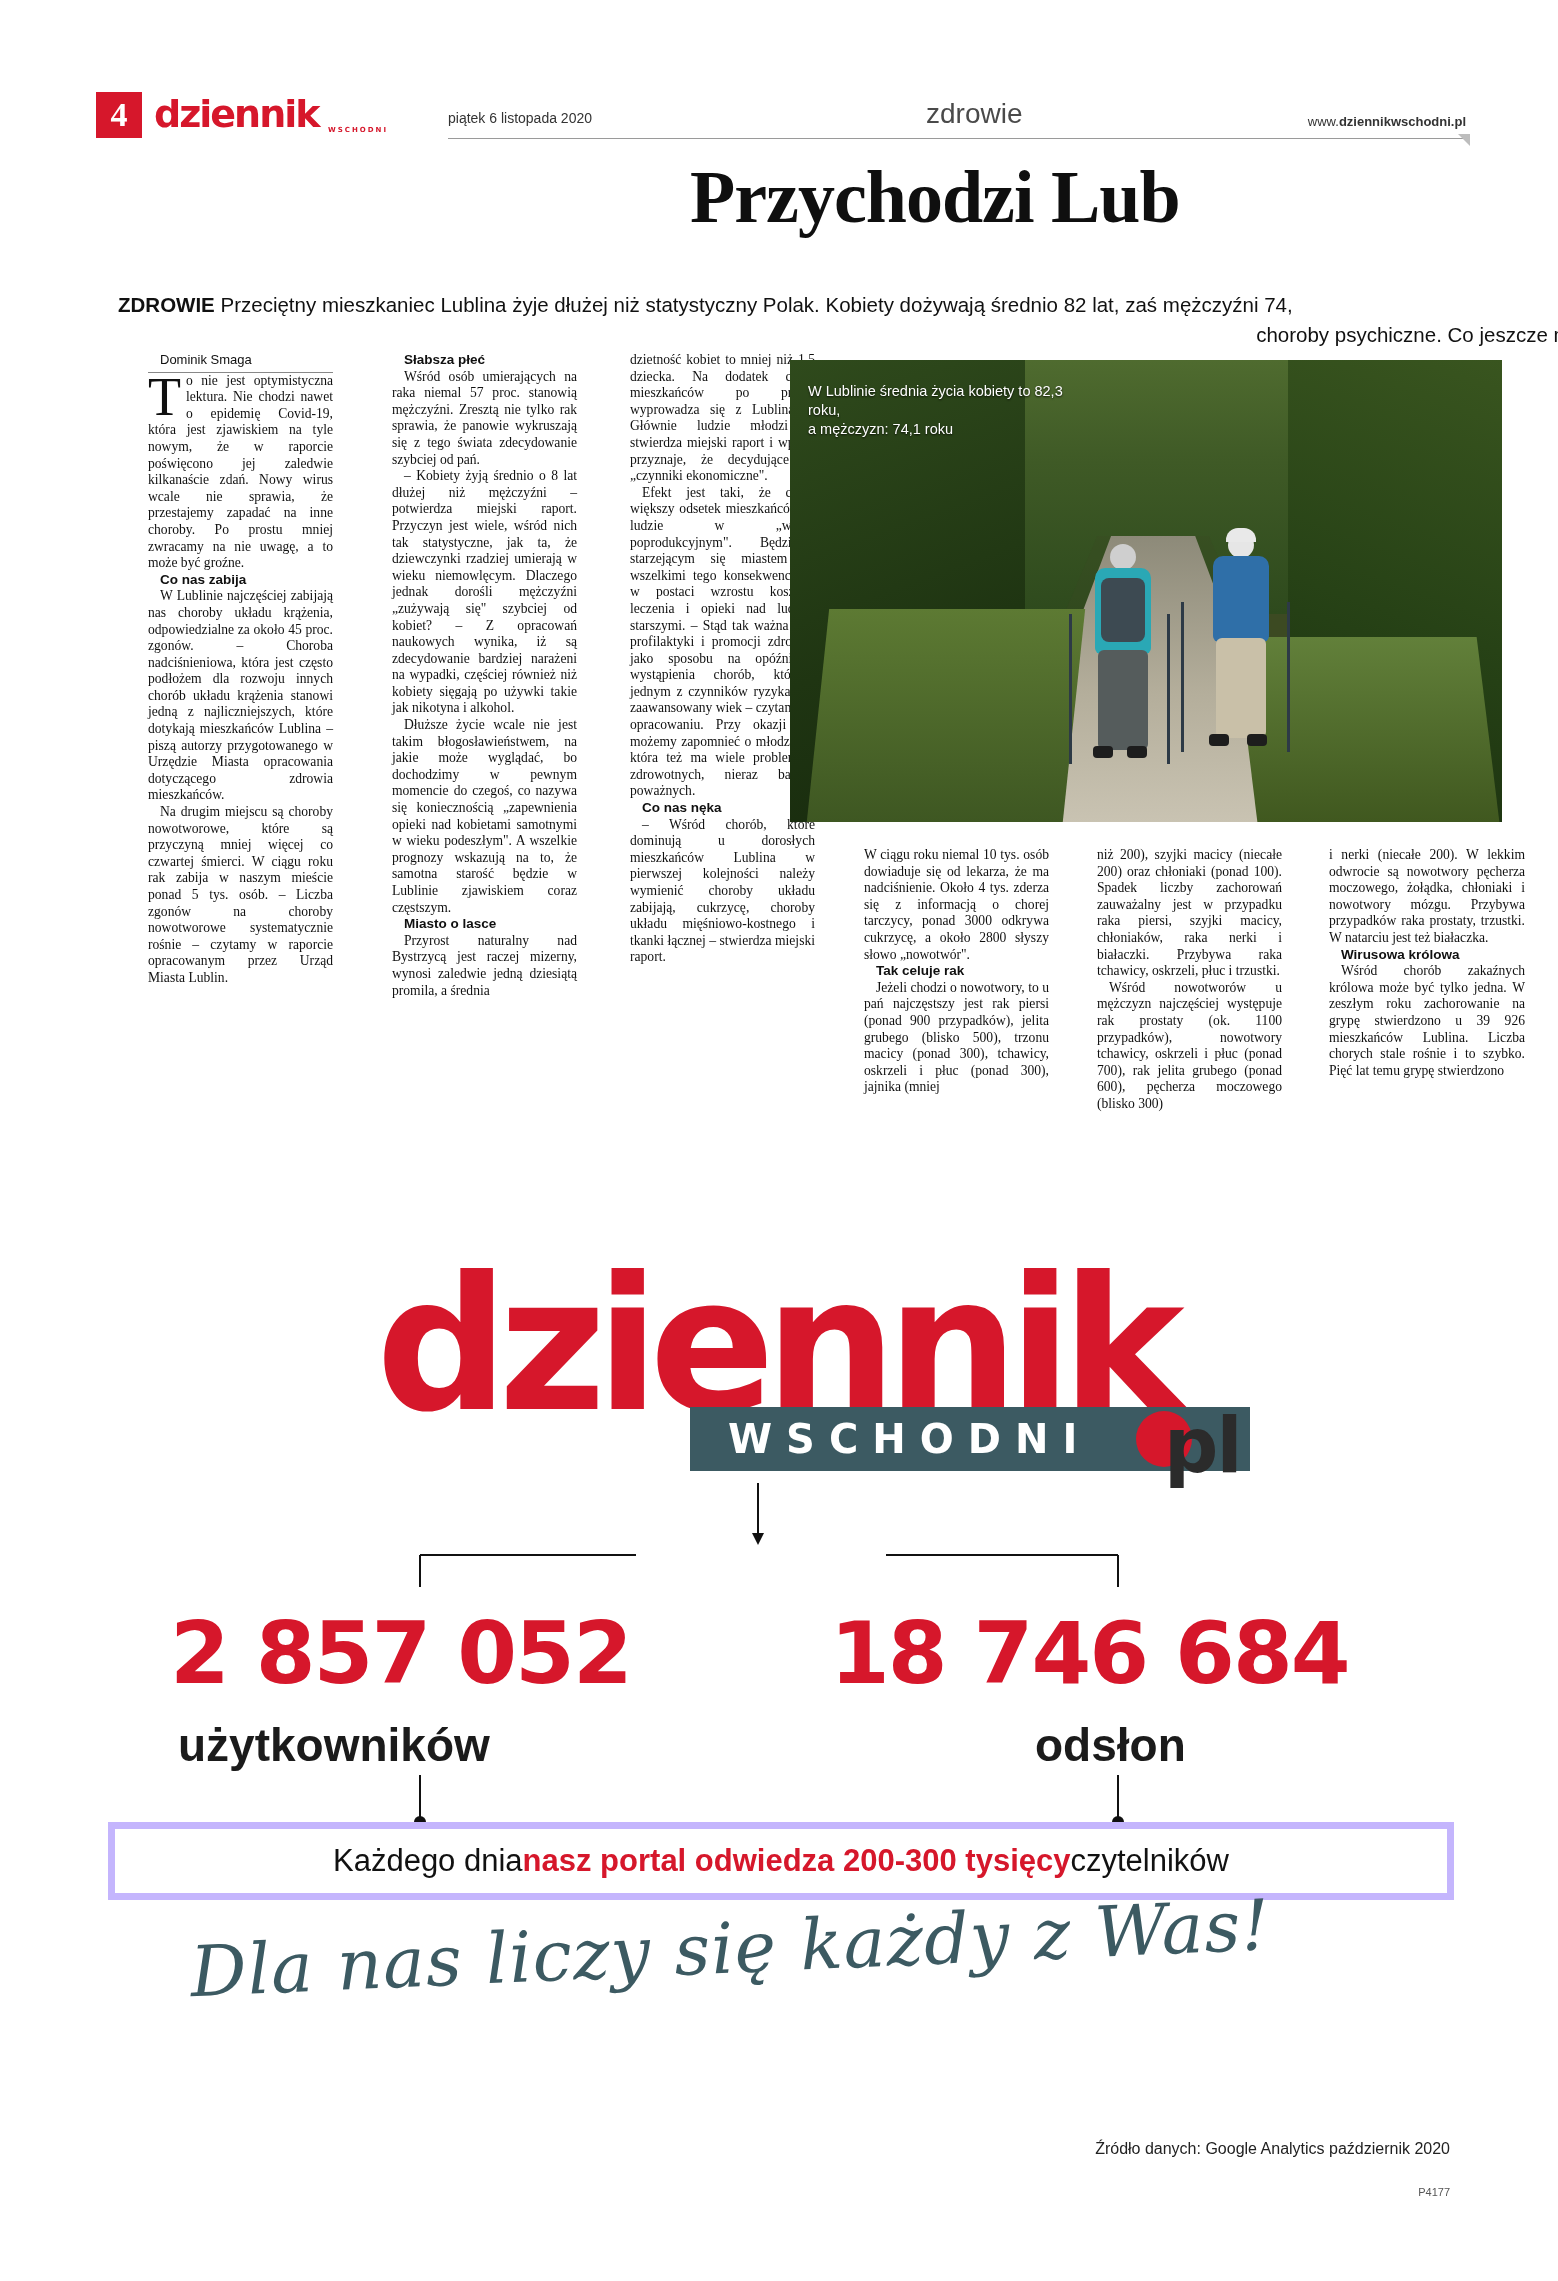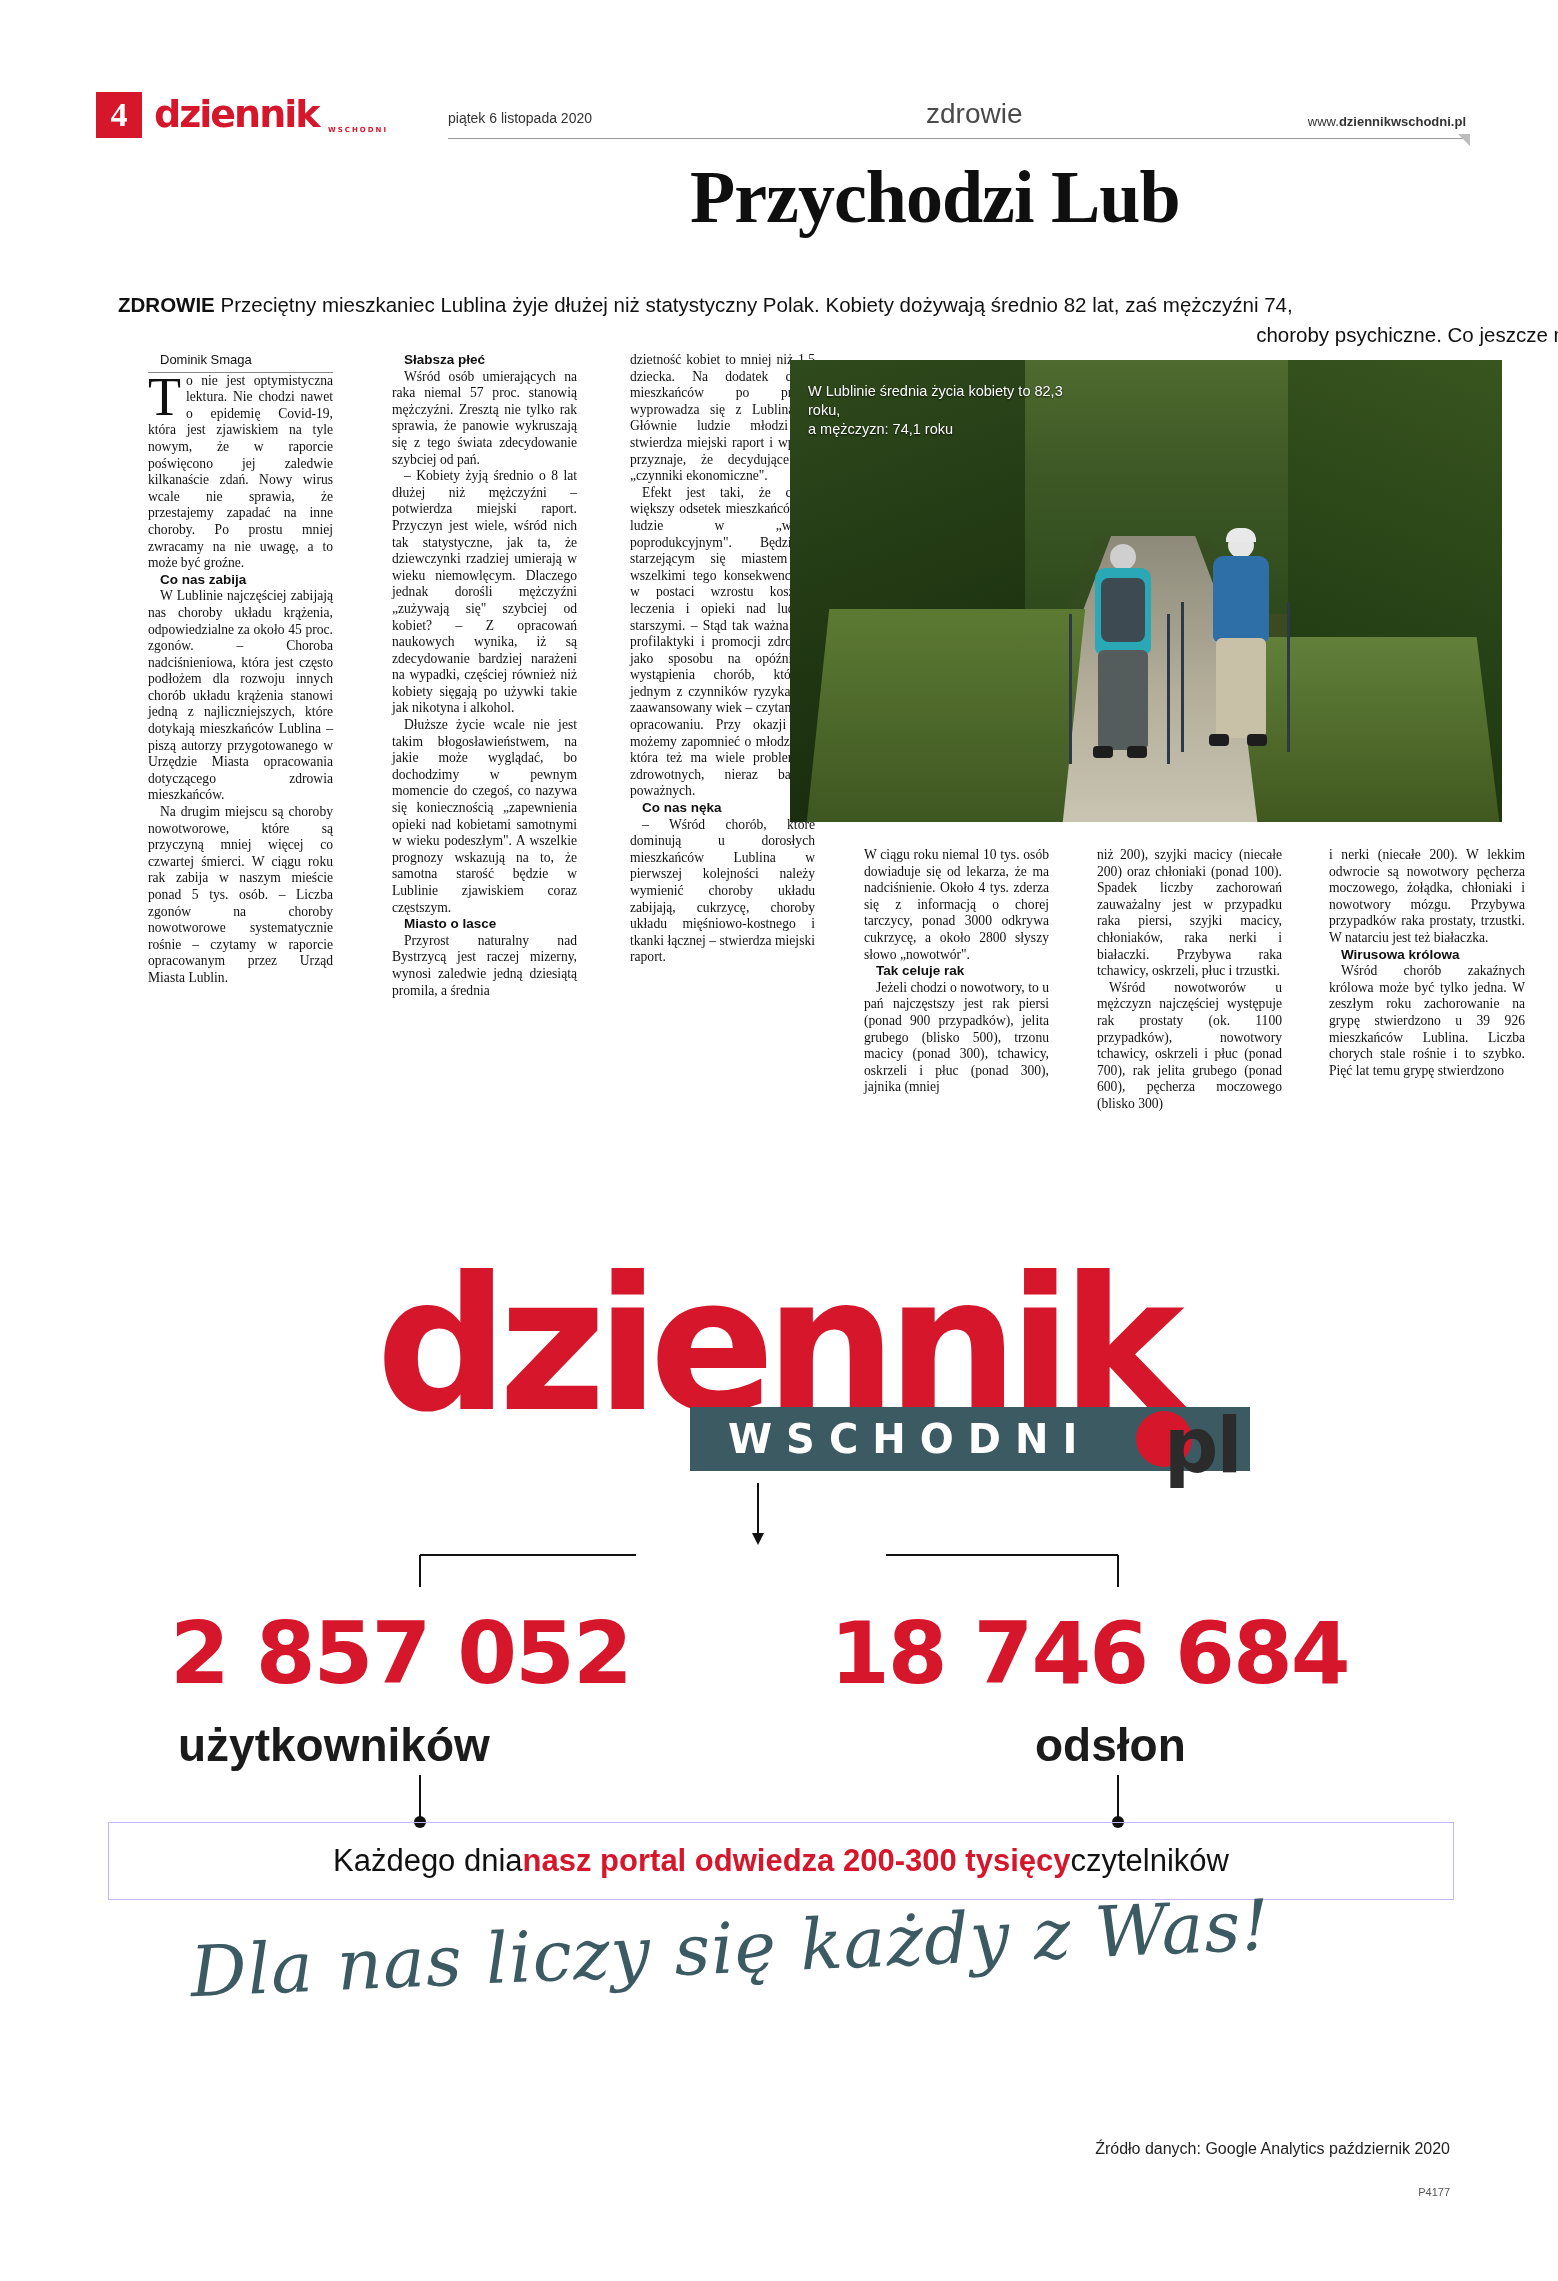--- a/index.html
+++ b/index.html
@@ -268,21 +268,21 @@
     line-height: 1;
   }
   #num-users { left: 140px; top: 1610px; }
   #lab-users { left: 178px; top: 1722px; }
   #num-views { left: 800px; top: 1610px; }
   #lab-views { left: 1035px; top: 1722px; }
 
   .ad-banner {
     position: absolute; left: 108px; top: 1822px;
     width: 1346px; height: 78px;
-    border: 1px solid #c4b5fd;
+    border: 7px solid #c4b5fd;
     display: flex; align-items: center; justify-content: center;
     font-family: "Liberation Sans", sans-serif;
     font-size: 31px;
     color: #111;
   }
   .ad-banner b { color: #d6172b; font-weight: bold; }
 
   .ad-script {
     position: absolute; left: 190px; top: 1905px;
     width: 1200px;

